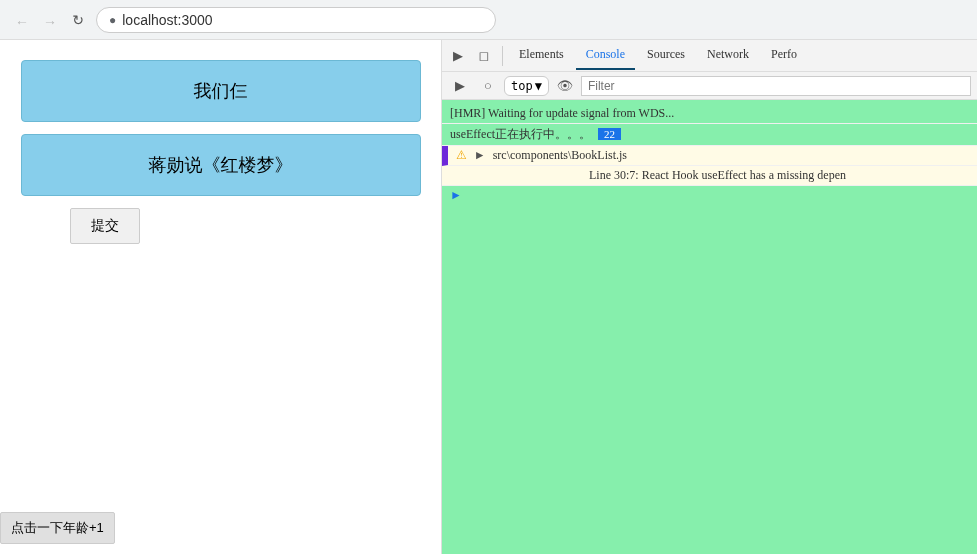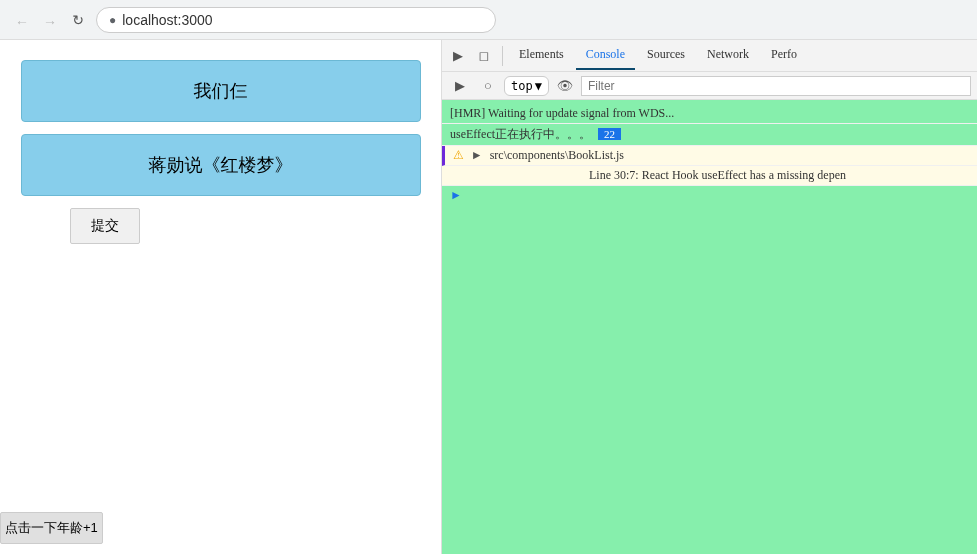--- a/index.html
+++ b/index.html
@@ -82,21 +82,21 @@
       background: #f0f0f0;
       border: 1px solid #ccc;
       border-radius: 2px;
       font-size: 14px;
       cursor: pointer;
     }
     .age-btn {
       position: absolute;
       bottom: 10px;
       left: 0;
-      padding: 6px 4px;
+      padding: 6px 10px;
       background: #e0e0e0;
       border: 1px solid #ccc;
       border-radius: 2px;
       font-size: 13px;
       cursor: pointer;
     }
 
     
     .devtools-panel {
       flex: 1;
@@ -169,21 +169,21 @@
     }
     .console-line {
       padding: 2px 8px;
       font-size: 12px;
       color: #333;
       border-bottom: 1px solid #f0f0f0;
       white-space: nowrap;
     }
     .console-line.warning {
       background: #fffbe6;
-      border-left: 3px solid #6d28d9;
+      border-left: 6px solid #6d28d9;
     }
     .console-line.warning-sub {
       background: #fffbe6;
       padding-left: 24px;
       text-align: center;
     }
     .console-line .count-badge {
       display: inline-block;
       background: #1a73e8;
       color: #fff;

